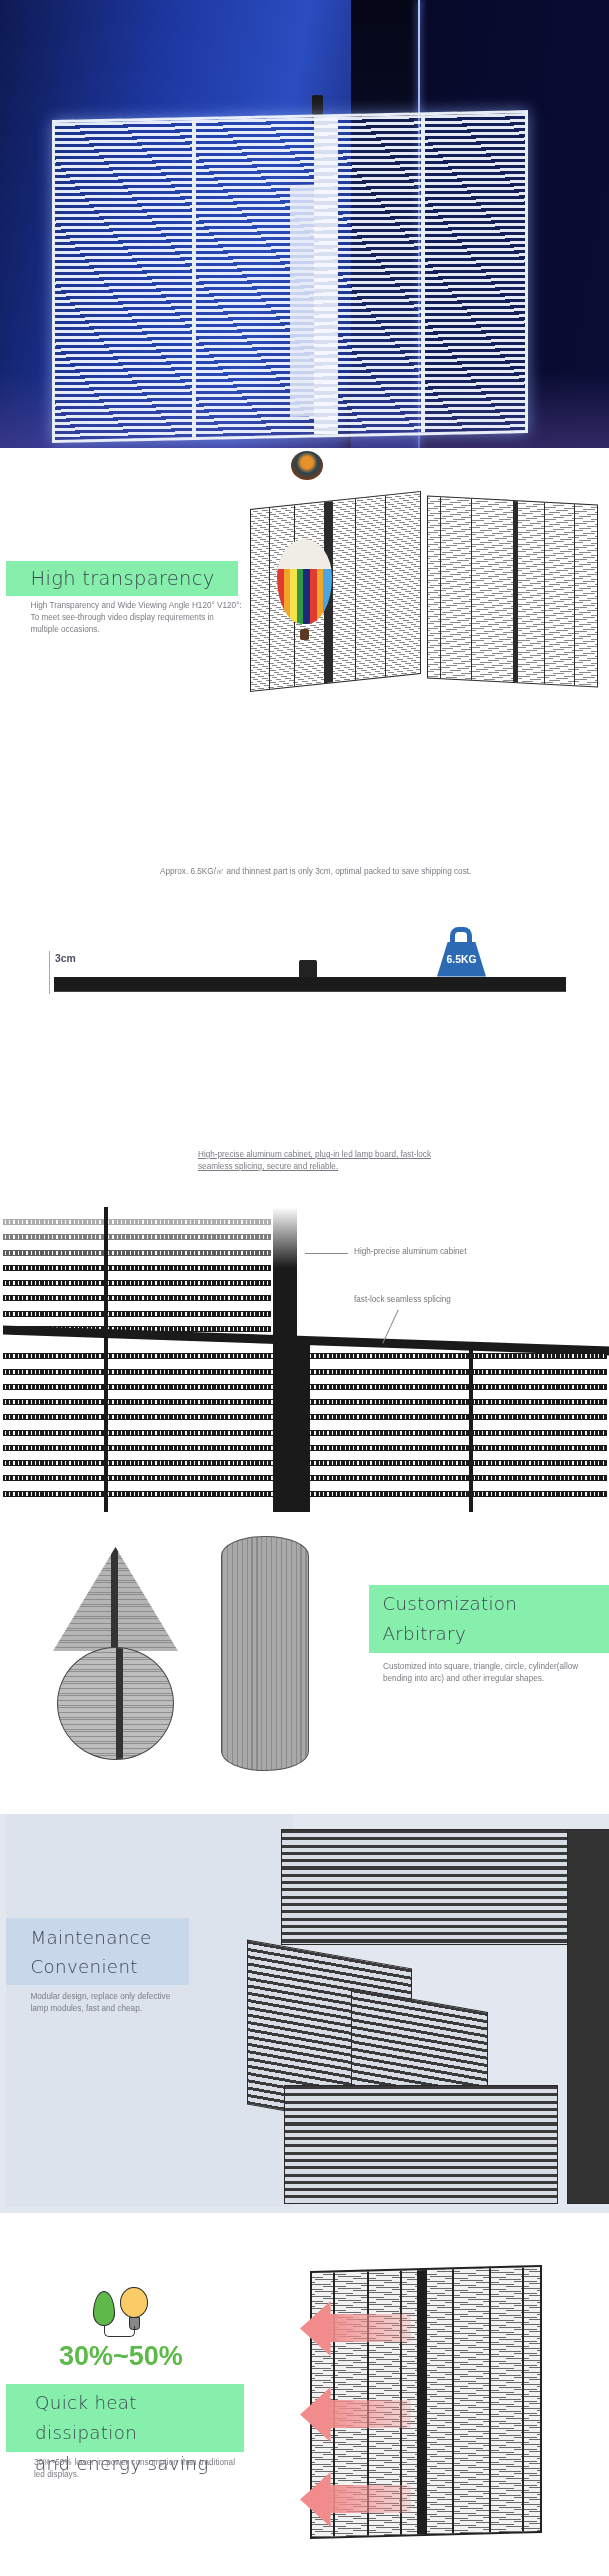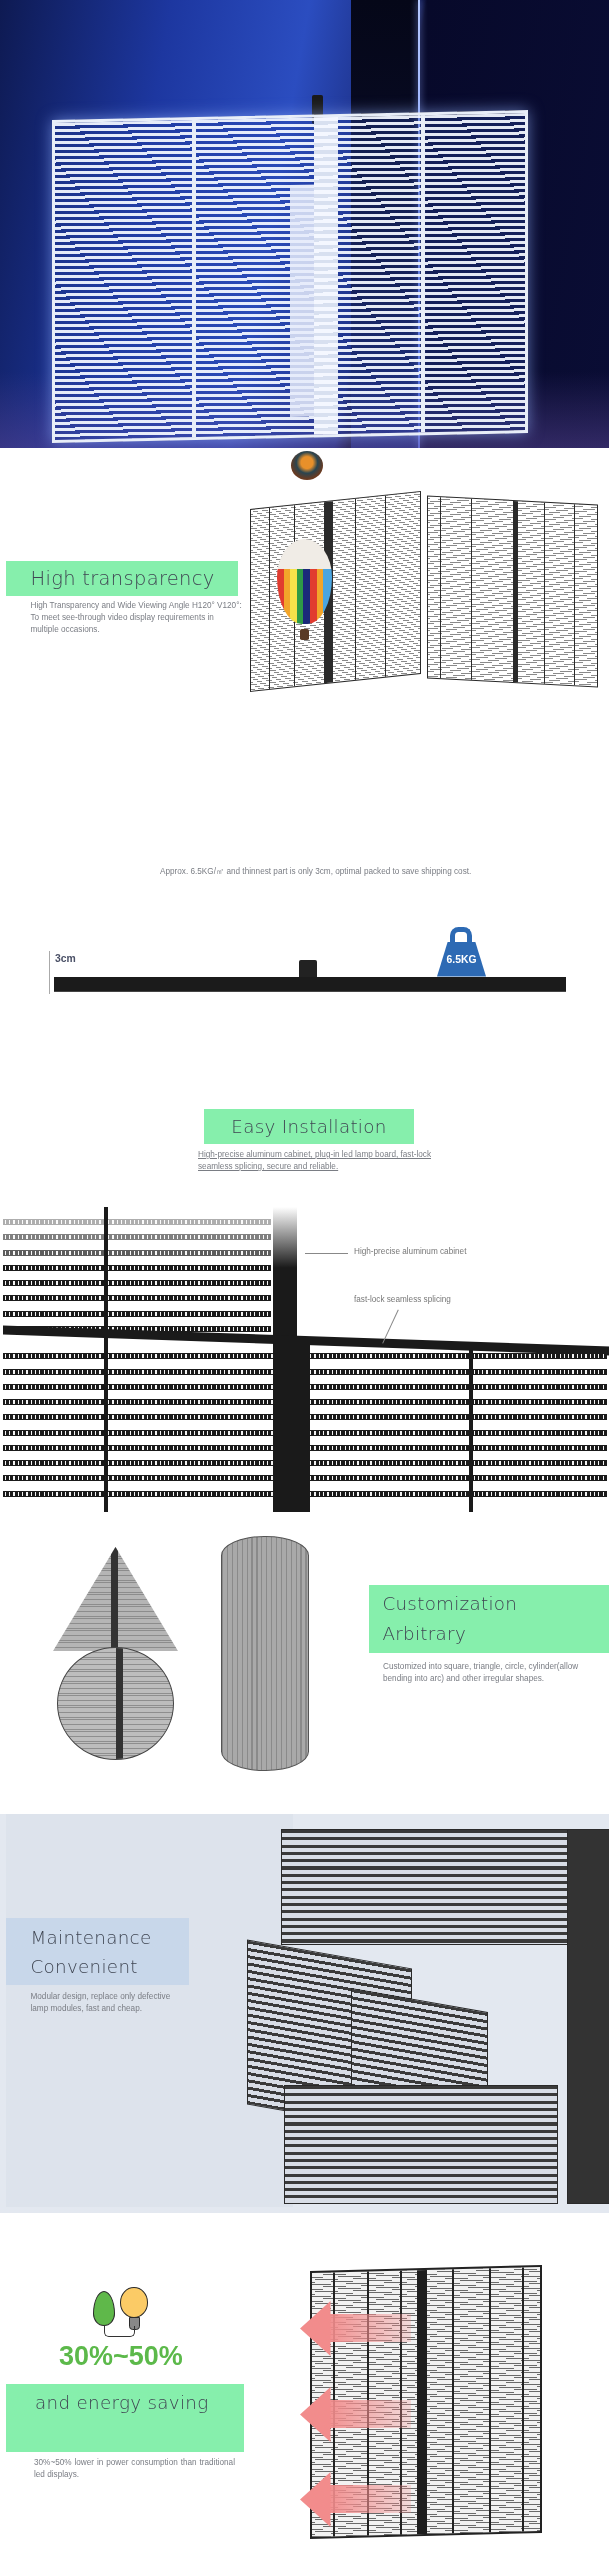--- a/index.html
+++ b/index.html
@@ -135,21 +135,20 @@
   <span class="thick-label">3cm</span>
   <div class="bar-bracket"></div>
   <div class="bar"></div>
   <div class="weight">
     <div class="handle"></div>
     <div class="body">6.5KG</div>
   </div>
 </section>
 
 <section id="install" class="section">
-  <div class="title-box">Easy Installation</div>
   <p class="desc">High-precise aluminum cabinet, plug-in led lamp board, fast-lock seamless splicing, secure and reliable.</p>
   <div class="grid">
     <div class="led-row" style="left:3px;top:12.2px;width:268px;opacity:.35"></div>
     <div class="led-row" style="left:3px;top:27.4px;width:268px;opacity:.55"></div>
     <div class="led-row" style="left:3px;top:43px;width:268px;opacity:.7"></div>
     <div class="led-row" style="left:3px;top:58px;width:268px"></div>
     <div class="led-row" style="left:3px;top:73px;width:268px"></div>
     <div class="led-row" style="left:3px;top:88px;width:268px"></div>
     <div class="led-row" style="left:3px;top:104px;width:268px"></div>
     <div class="led-row" style="left:3px;top:119px;width:268px"></div>
@@ -208,20 +207,21 @@
 
 <section id="heat" class="section">
   <div class="icons">
     <div class="leaf"></div>
     <div class="bulb"></div>
     <div class="bulb-base"></div>
     <div class="cord"></div>
   </div>
   <div class="percent">30%~50%</div>
   <div class="title-box">
+    <div>Quick heat dissipation</div>
     <div>and energy saving</div>
   </div>
   <p class="desc">30%~50% lower in power consumption than traditional led displays.</p>
   <div class="panel">
     <div class="v" style="left:21.3px"></div>
       <div class="v" style="left:55px"></div>
       <div class="v" style="left:88px"></div>
     <div class="spine"></div>
     <div class="v" style="left:140px"></div>
       <div class="v" style="left:177px"></div>

